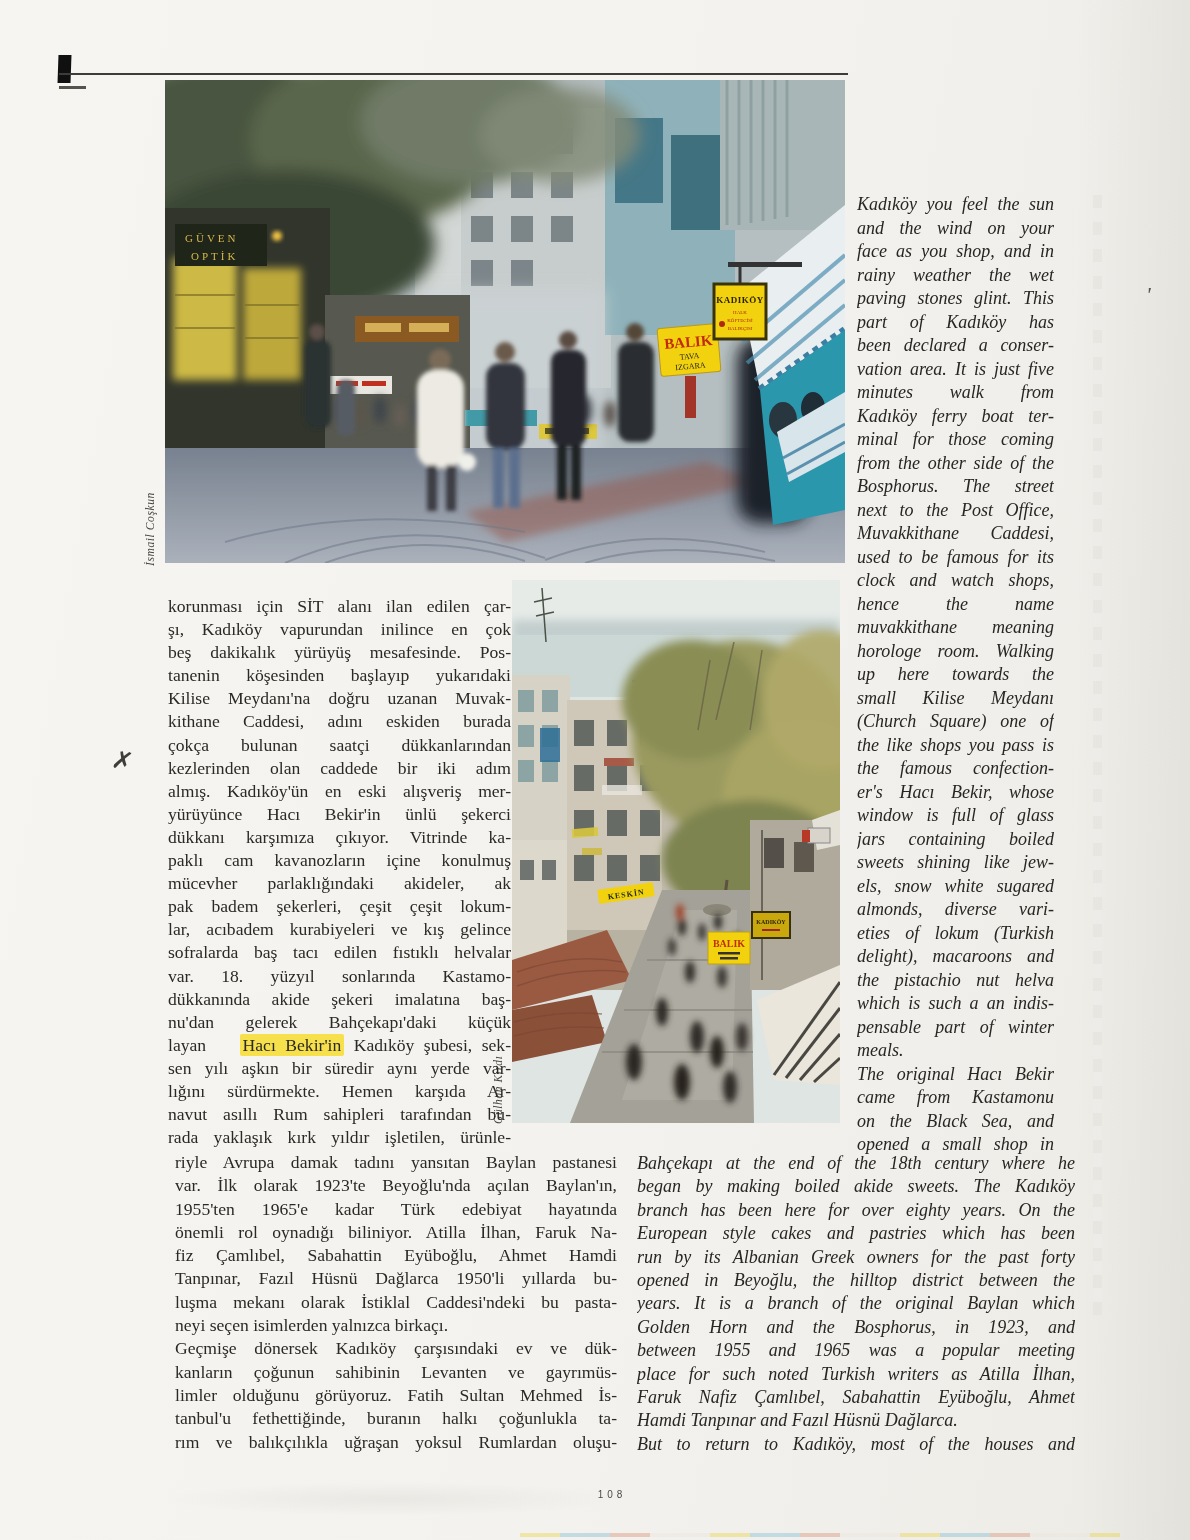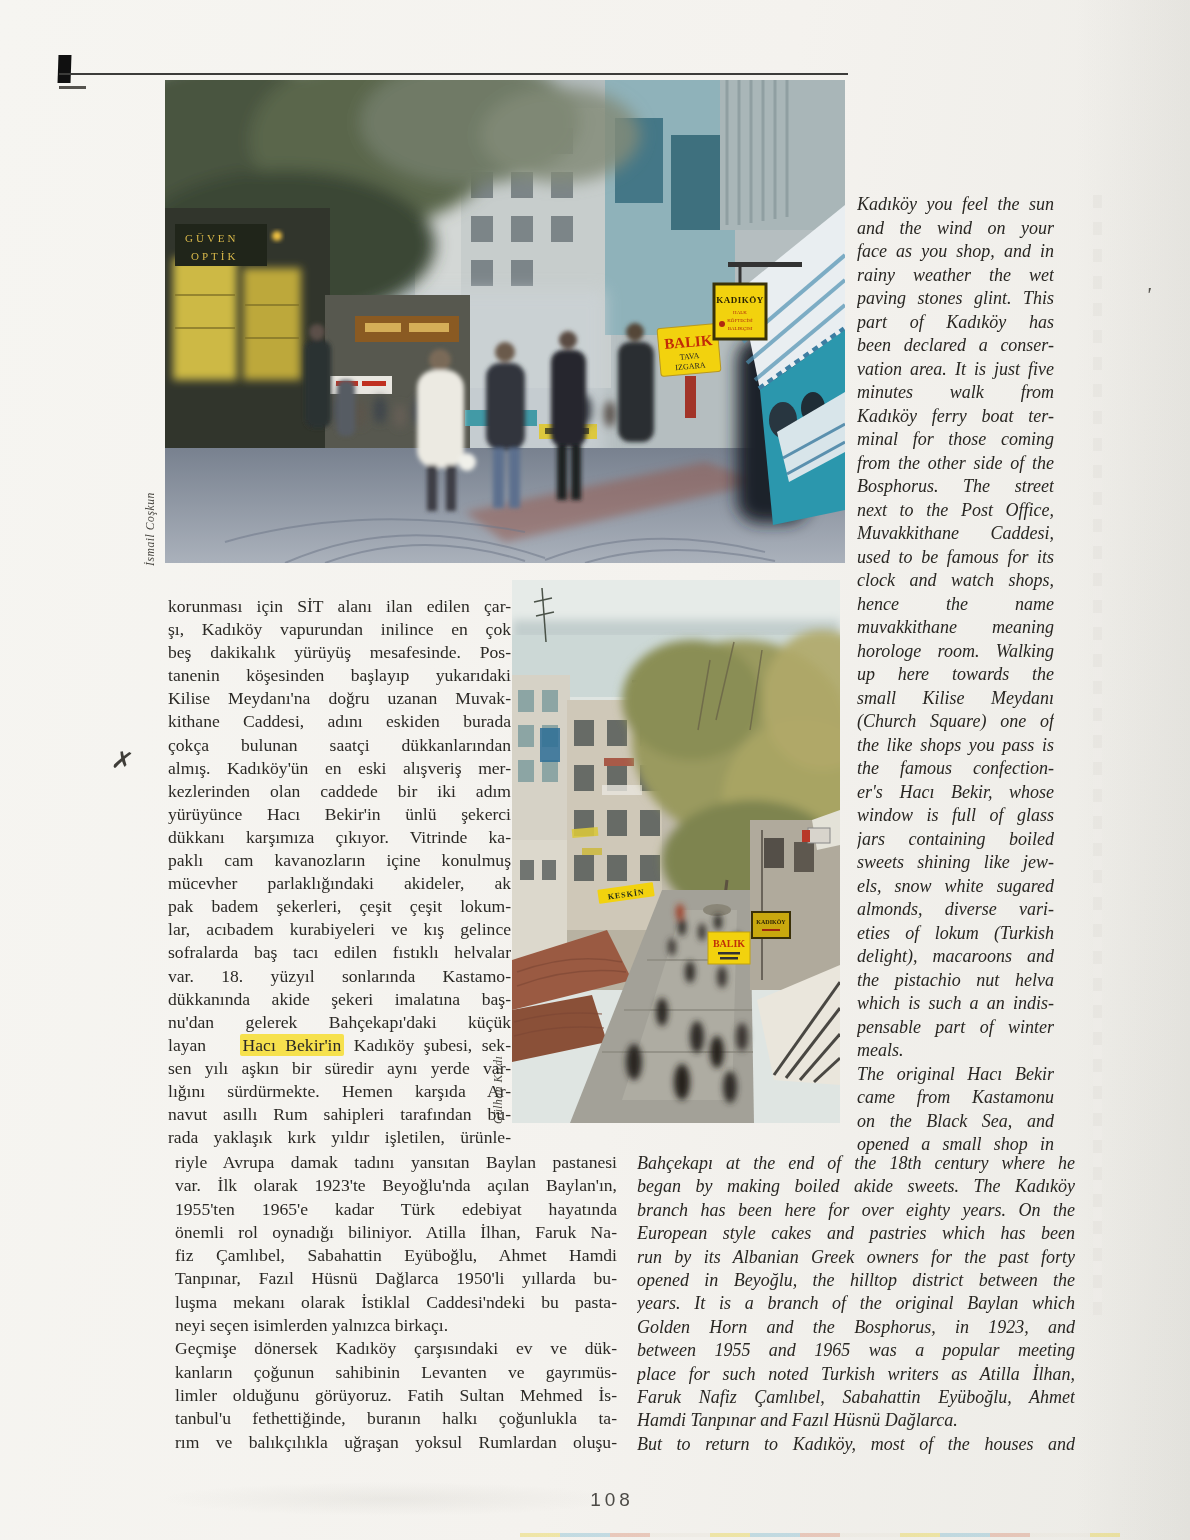--- a/index.html
+++ b/index.html
@@ -32,21 +32,21 @@
          text-align:justify;text-align-last:justify;}
   .jline.end{text-align-last:left;}
   .rep{display:block;}
   mark.hl{background:#f6e14d;color:inherit;padding:1px 3px;border-radius:2px;margin-left:24px;}
   
   .margin-x{position:absolute;left:112px;top:746px;font-size:25px;color:#3f3d38;
             transform:rotate(12deg);font-family:"DejaVu Sans",sans-serif;}
   .stray{position:absolute;left:1146px;top:282px;font-size:22px;font-style:italic;color:#55534e;}
   
   .pageno{position:absolute;left:552px;top:1489px;width:120px;text-align:center;
-          font-family:"Liberation Sans",sans-serif;font-size:19px;letter-spacing:4px;color:#4c4a46;}
+          font-family:"Liberation Sans",sans-serif;font-size:10px;letter-spacing:4px;color:#4c4a46;}
   
   .scan-band{position:absolute;right:0;top:0;width:115px;height:100%;
              background:linear-gradient(to right,rgba(110,108,100,0),rgba(110,108,100,.08));}
   .streak{position:absolute;left:1093px;top:195px;width:9px;height:1120px;opacity:.75;
           background:repeating-linear-gradient(to bottom,#e6e4df 0 13px,#eeece8 13px 27px);}
   .bottom-strip{position:absolute;left:520px;top:1533px;width:600px;height:4px;opacity:.4;
           background:repeating-linear-gradient(to right,#e8d23c 0 40px,#7ab8d0 40px 90px,#d88a70 90px 130px,#e8e4da 130px 190px);}
   .smudge{position:absolute;left:160px;top:1482px;width:460px;height:34px;opacity:.1;
           background:radial-gradient(closest-side,#8a887e,transparent);}
 </style>
@@ -402,22 +402,22 @@
   <section class="col turkish tr-narrow">
     <div class="rep">
 
     <div class="jline">korunması için SİT alanı ilan edilen çar-</div>
         <div class="jline">şı, Kadıköy vapurundan inilince en çok</div>
         <div class="jline">beş dakikalık yürüyüş mesafesinde. Pos-</div>
         <div class="jline">tanenin köşesinden başlayıp yukarıdaki</div>
         <div class="jline">Kilise Meydanı'na doğru uzanan Muvak-</div>
         <div class="jline">kithane Caddesi, adını eskiden burada</div>
         <div class="jline">çokça bulunan saatçi dükkanlarından</div>
+        <div class="jline">kezlerinden olan caddede bir iki adım</div>
         <div class="jline">almış. Kadıköy'ün en eski alışveriş mer-</div>
-        <div class="jline">kezlerinden olan caddede bir iki adım</div>
         <div class="jline">yürüyünce Hacı Bekir'in ünlü şekerci</div>
         <div class="jline">dükkanı karşımıza çıkıyor. Vitrinde ka-</div>
         <div class="jline">paklı cam kavanozların içine konulmuş</div>
         <div class="jline">mücevher parlaklığındaki akideler, ak</div>
         <div class="jline">pak badem şekerleri, çeşit çeşit lokum-</div>
         <div class="jline">lar, acıbadem kurabiyeleri ve kış gelince</div>
         <div class="jline">sofralarda baş tacı edilen fıstıklı helvalar</div>
         <div class="jline">var. 18. yüzyıl sonlarında Kastamo-</div>
         <div class="jline">dükkanında akide şekeri imalatına baş-</div>
         <div class="jline">nu'dan gelerek Bahçekapı'daki küçük</div>

